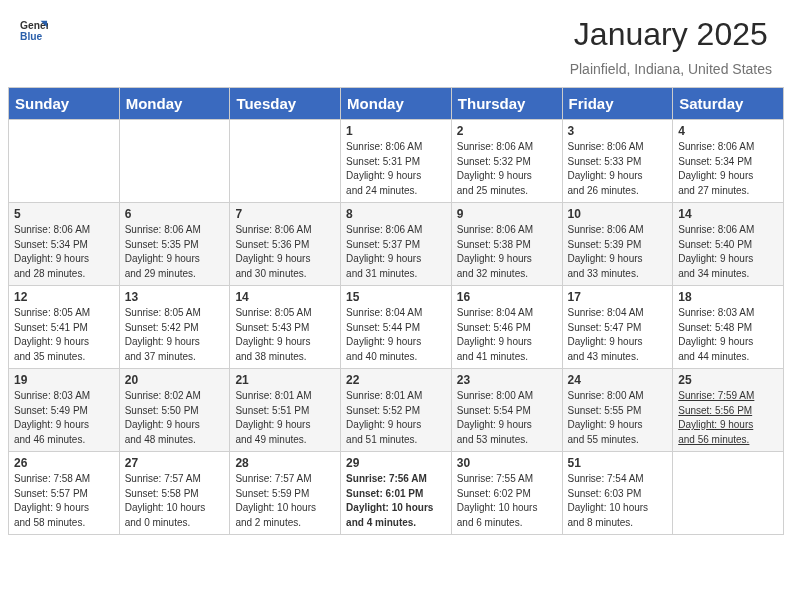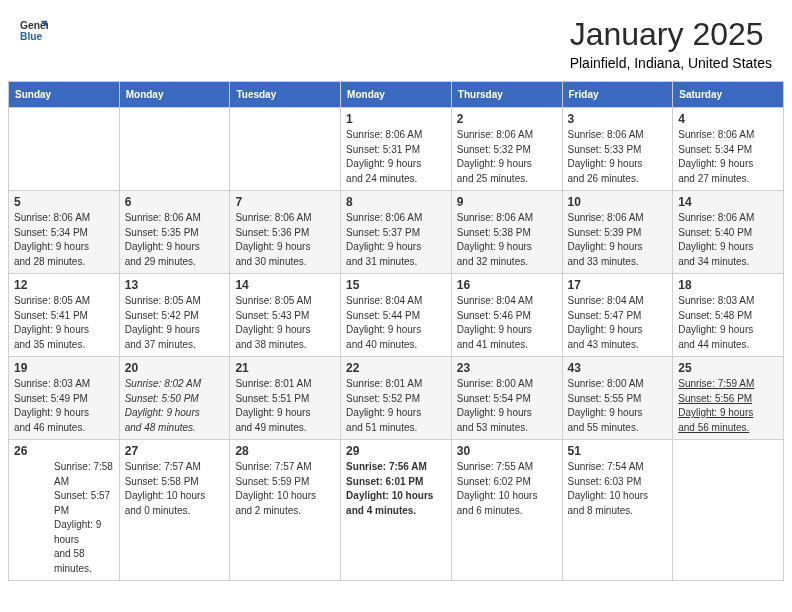--- a/index.html
+++ b/index.html
@@ -24,43 +24,43 @@
     .logo {
       display: flex;
       align-items: center;
       gap: 4px;
     }
     .logo-icon {
       width: 28px;
       height: 28px;
     }
     .header-right {
-      text-align: left;
+      text-align: center;
     }
     .month-title {
       font-size: 32px;
       color: #2a2a2a;
       font-weight: 300;
     }
     .location {
       font-size: 14px;
-      color: #000000;
-      margin-top: 2px;
+      color: #737373;
+      margin-top: 8px;
     }
     .calendar {
       width: 100%;
       border-collapse: collapse;
       margin: 0 8px;
       width: calc(100% - 16px);
       margin-left: 8px;
     }
     .calendar th {
       background: #3a6abf;
       color: #fff;
-      font-size: 10px;
+      font-size: 15px;
       font-weight: bold;
       padding: 7px 6px;
       text-align: left;
       border: 1px solid #ccc;
     }
     .calendar td {
       vertical-align: top;
       border: 1px solid #d0d0d0;
       padding: 4px 5px;
       width: 14.28%;
@@ -259,21 +259,21 @@
         <tr>
           <td>
             <span class="day-num">19</span>
             <div class="cell-info" style="white-space: pre-line;">Sunrise: 8:03 AM
 Sunset: 5:49 PM
 Daylight: 9 hours
 and 46 minutes.</div>
           </td>
           <td>
             <span class="day-num">20</span>
-            <div class="cell-info" style="white-space: pre-line; font-style: italic;">Sunrise: 8:02 AM
+            <div class="cell-info" style="white-space: pre-line;">Sunrise: 8:02 AM
 Sunset: 5:50 PM
 Daylight: 9 hours
 and 48 minutes.</div>
           </td>
           <td>
             <span class="day-num">21</span>
             <div class="cell-info" style="white-space: pre-line;">Sunrise: 8:01 AM
 Sunset: 5:51 PM
 Daylight: 9 hours
 and 49 minutes.</div>
@@ -286,38 +286,38 @@
 and 51 minutes.</div>
           </td>
           <td>
             <span class="day-num">23</span>
             <div class="cell-info" style="white-space: pre-line;">Sunrise: 8:00 AM
 Sunset: 5:54 PM
 Daylight: 9 hours
 and 53 minutes.</div>
           </td>
           <td>
-            <span class="day-num">43</span>
+            <span class="day-num">24</span>
             <div class="cell-info" style="white-space: pre-line;">Sunrise: 8:00 AM
 Sunset: 5:55 PM
 Daylight: 9 hours
 and 55 minutes.</div>
           </td>
           <td>
             <span class="day-num">25</span>
             <div class="cell-info" style="white-space: pre-line; text-decoration: underline;">Sunrise: 7:59 AM
 Sunset: 5:56 PM
 Daylight: 9 hours
 and 56 minutes.</div>
           </td>
         </tr>
         <tr>
           <td>
             <span class="day-num">26</span>
-            <div class="cell-info" style="white-space: pre-line; margin-left: 40px;">Sunrise: 7:58 AM
+            <div class="cell-info" style="white-space: pre-line;">Sunrise: 7:58 AM
 Sunset: 5:57 PM
 Daylight: 9 hours
 and 58 minutes.</div>
           </td>
           <td>
             <span class="day-num">27</span>
             <div class="cell-info" style="white-space: pre-line;">Sunrise: 7:57 AM
 Sunset: 5:58 PM
 Daylight: 10 hours
 and 0 minutes.</div>

